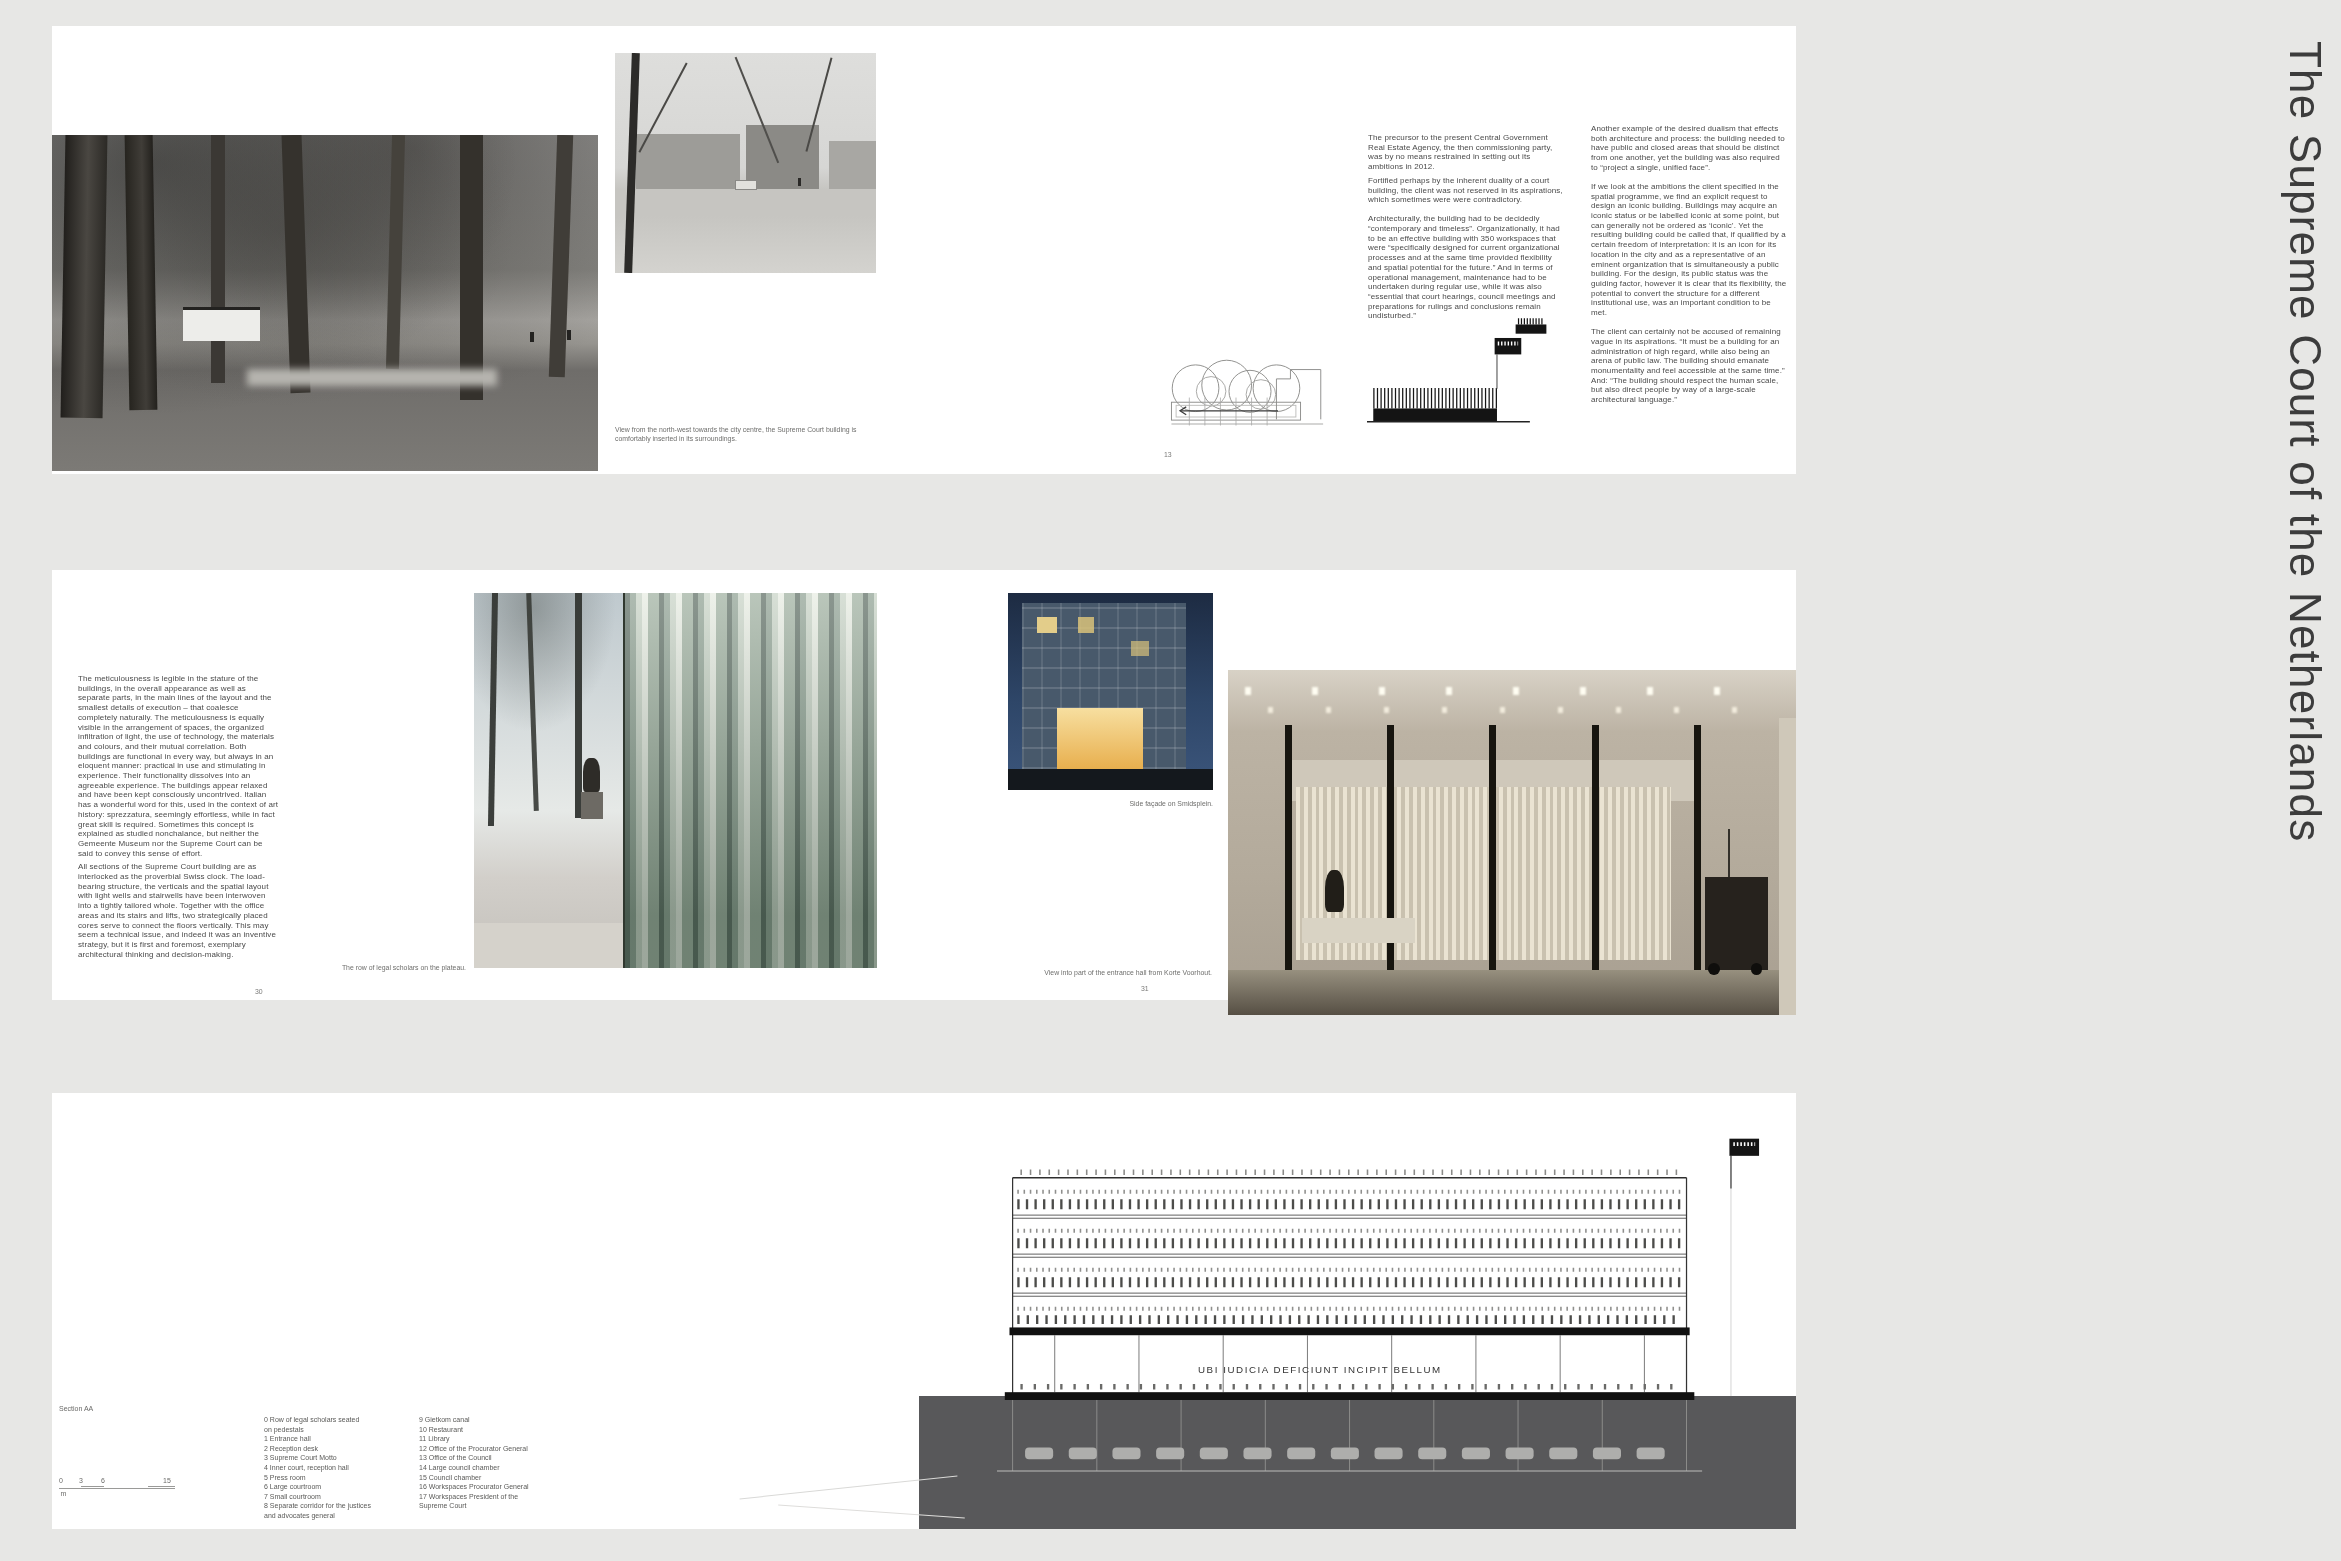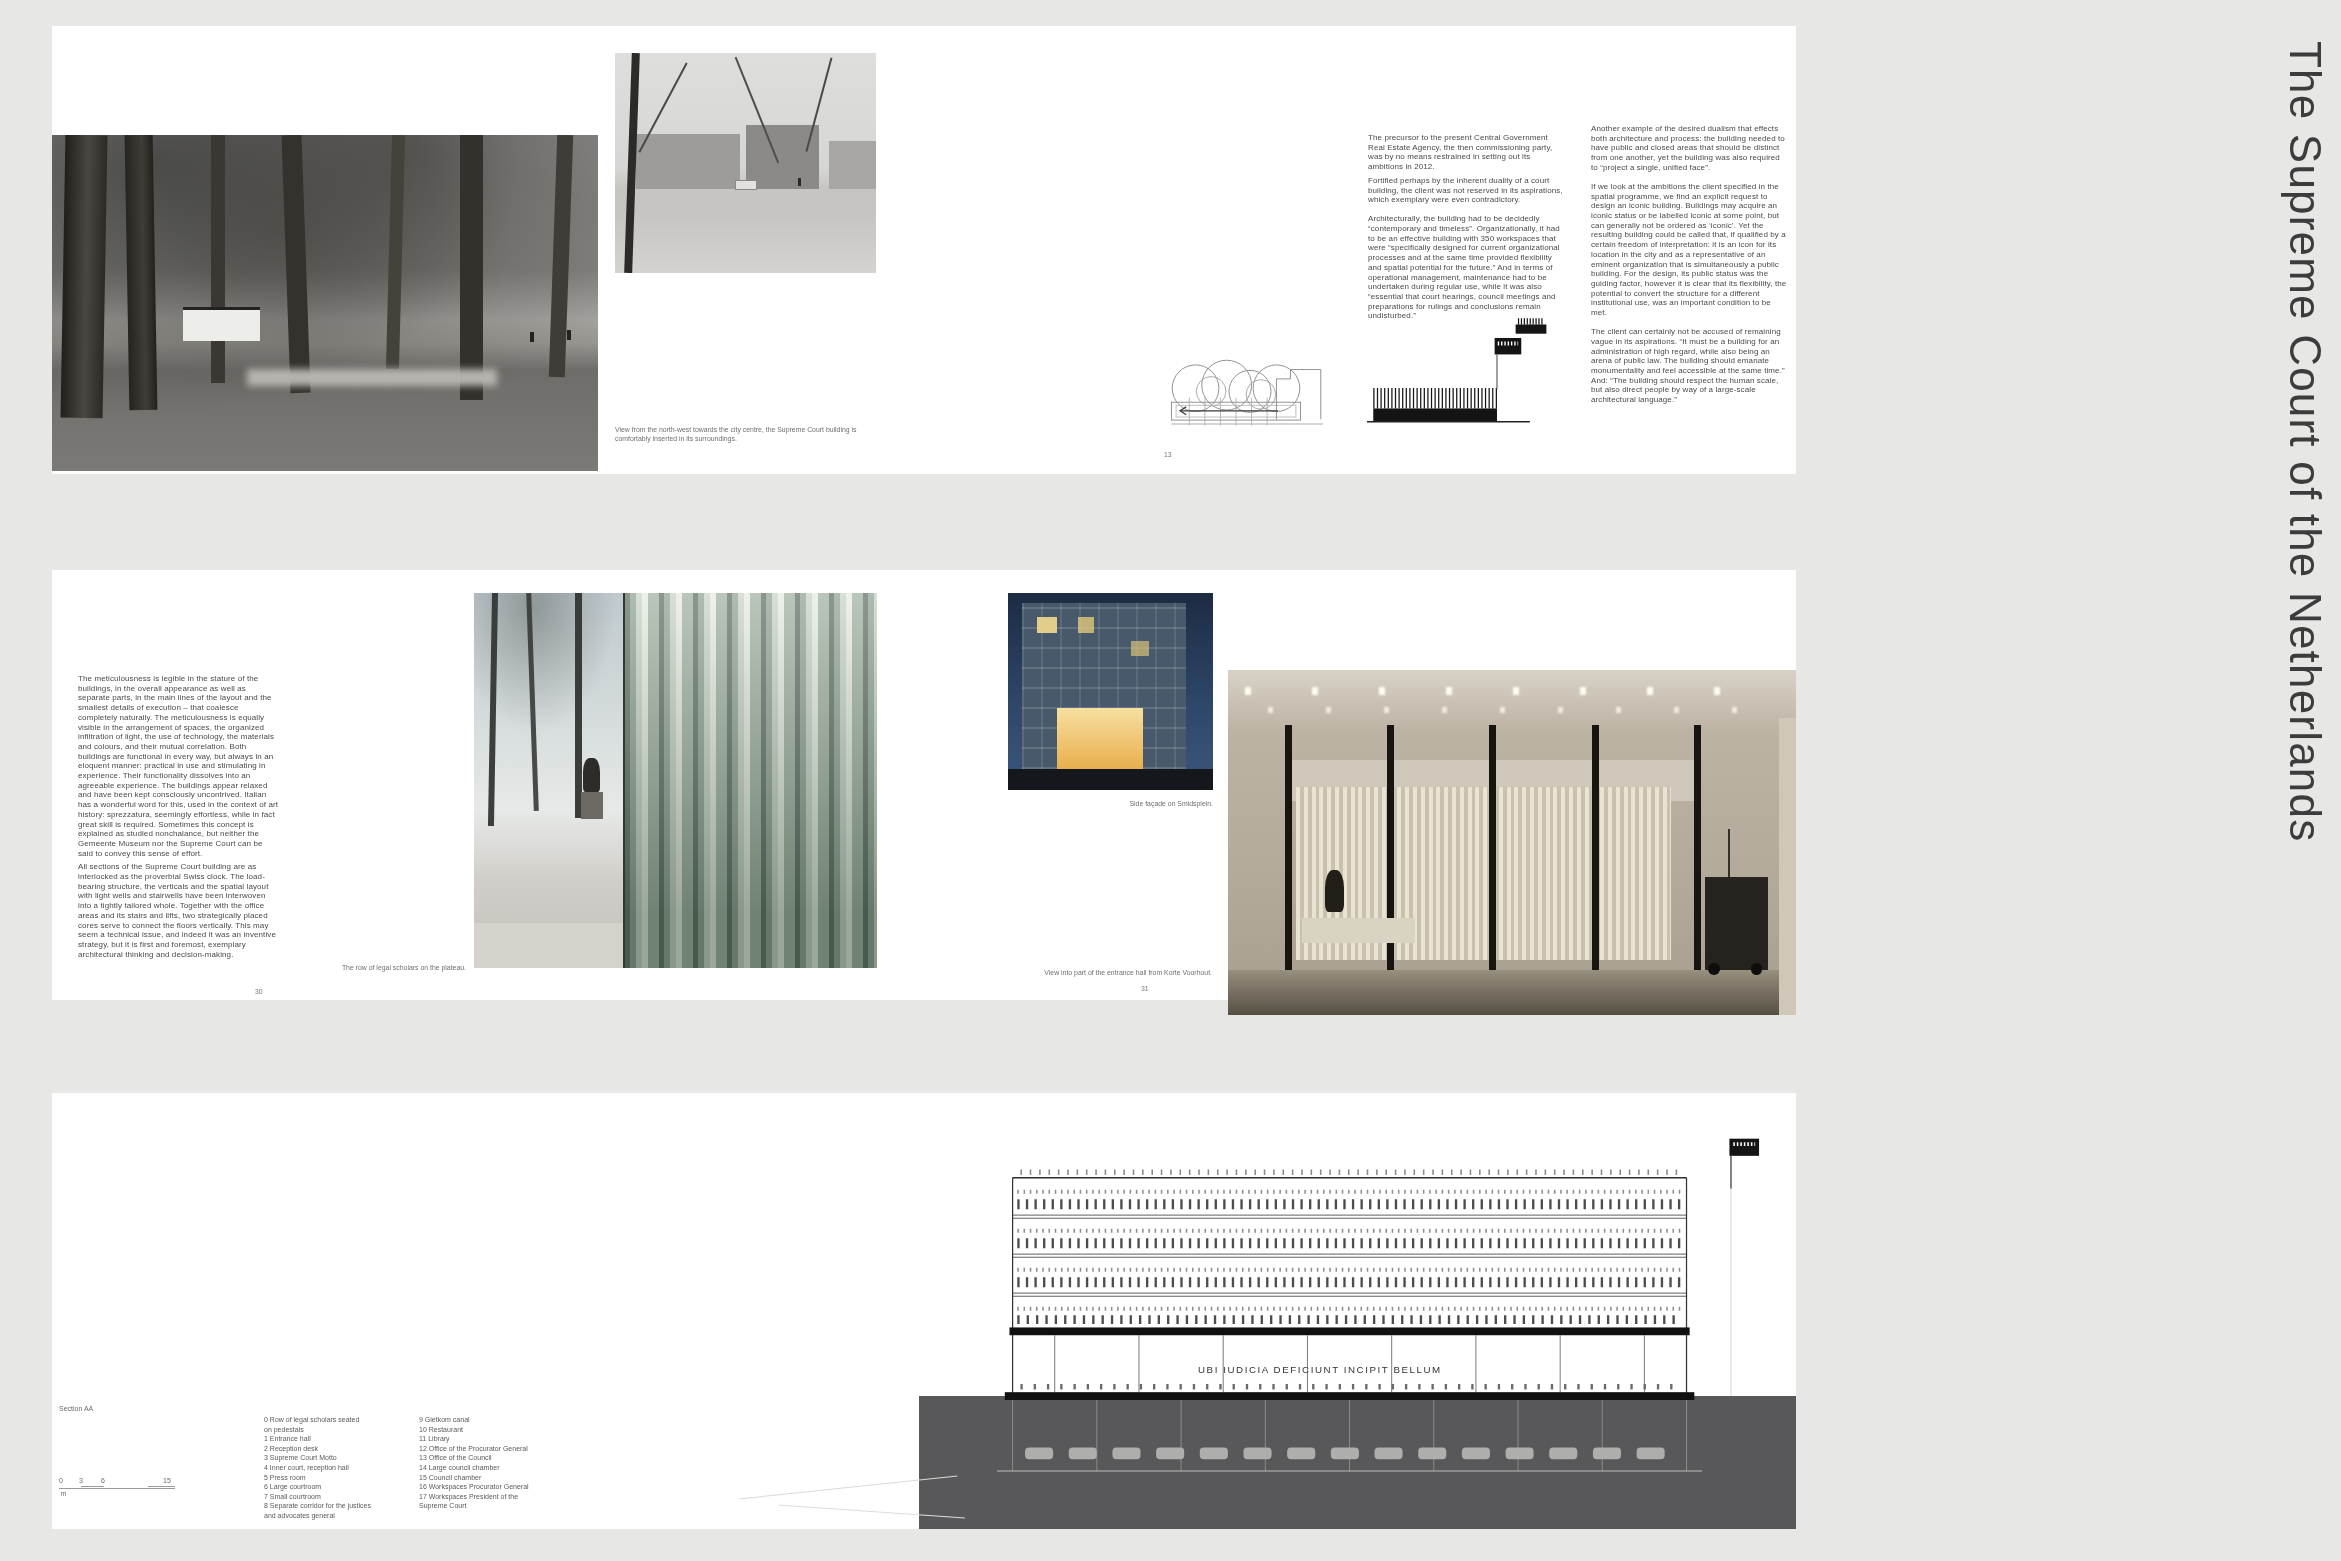--- a/index.html
+++ b/index.html
@@ -50,21 +50,21 @@
     <div style="left:141px;top:0;width:1.6px;height:52%;background:#504f4c;transform:rotate(-22deg);"></div>
     <div style="left:203px;top:3.1px;width:1.6px;height:44%;background:#4a4946;transform:rotate(15deg);"></div>
     <div style="left:46%;top:58%;width:20px;height:7.8px;background:#e2e1dd;border:0.8px solid #8a8986;"></div>
     <div style="left:70%;top:57%;width:3.1px;height:8.6px;background:#2a2927;"></div>
   </figure>
 
   <div class="caption" style="left:563px;top:400px;width:258px;">View from the north-west towards the city centre, the Supreme Court building is comfortably inserted in its surroundings.</div>
 
   <div class="bodytext" style="left:1312px;top:103px;width:205px;">
     <p>The precursor to the present Central Government Real Estate Agency, the then commissioning party, was by no means restrained in setting out its ambitions in 2012.</p>
-    <p>Fortified perhaps by the inherent duality of a court building, the client was not reserved in its aspirations, which exemplary were even contradictory.</p>
+    <p>Fortified perhaps by the inherent duality of a court building, the client was not reserved in its aspirations, which sometimes were were contradictory.</p>
     <p class="gap">Architecturally, the building had to be decidedly “contemporary and timeless”. Organizationally, it had to be an effective building with 350 workspaces that were “specifically designed for current organizational processes and at the same time provided flexibility and spatial potential for the future.” And in terms of operational management, maintenance had to be undertaken during regular use, while it was also “essential that court hearings, council meetings and preparations for rulings and conclusions remain undisturbed.”</p>
   </div>
 
   <div class="bodytext" style="left:1535px;top:94px;width:205px;">
     <p>Another example of the desired dualism that effects both architecture and process: the building needed to have public and closed areas that should be distinct from one another, yet the building was also required to “project a single, unified face”.</p>
     <p class="gap">If we look at the ambitions the client specified in the spatial programme, we find an explicit request to design an iconic building. Buildings may acquire an iconic status or be labelled iconic at some point, but can generally not be ordered as ‘iconic’. Yet the resulting building could be called that, if qualified by a certain freedom of interpretation: it is an icon for its location in the city and as a representative of an eminent organization that is simultaneously a public building. For the design, its public status was the guiding factor, however it is clear that its flexibility, the potential to convert the structure for a different institutional use, was an important condition to be met.</p>
     <p class="gap">The client can certainly not be accused of remaining vague in its aspirations. “It must be a building for an administration of high regard, while also being an arena of public law. The building should emanate monumentality and feel accessible at the same time.” And: “The building should respect the human scale, but also direct people by way of a large-scale architectural language.”</p>
   </div>
 
   <svg style="position:absolute;left:1461px;top:290px;" width="36" height="20" viewBox="0 0 46 26">

